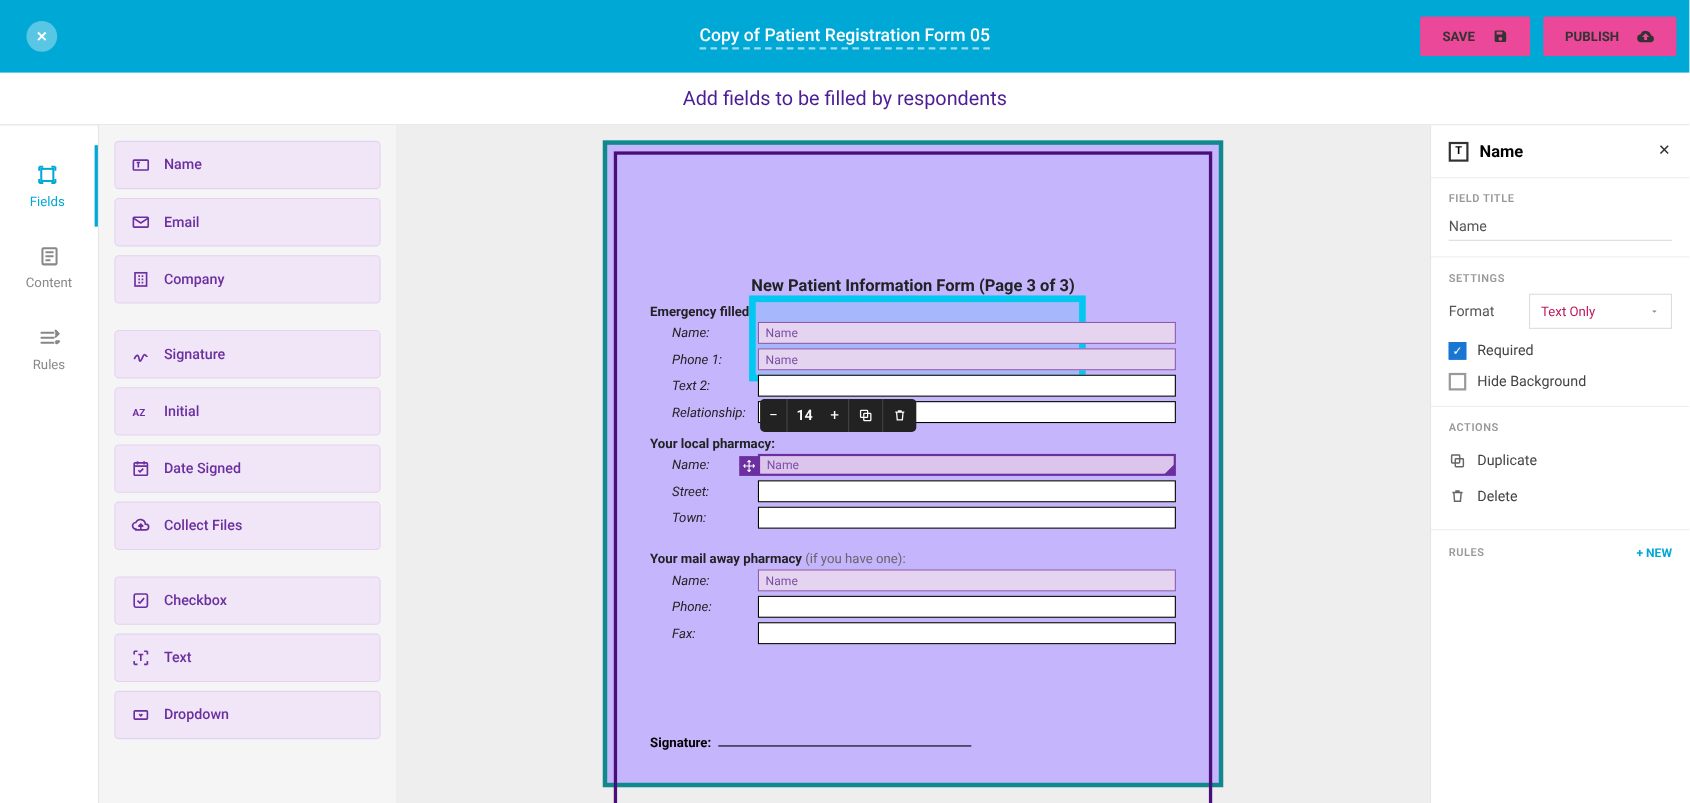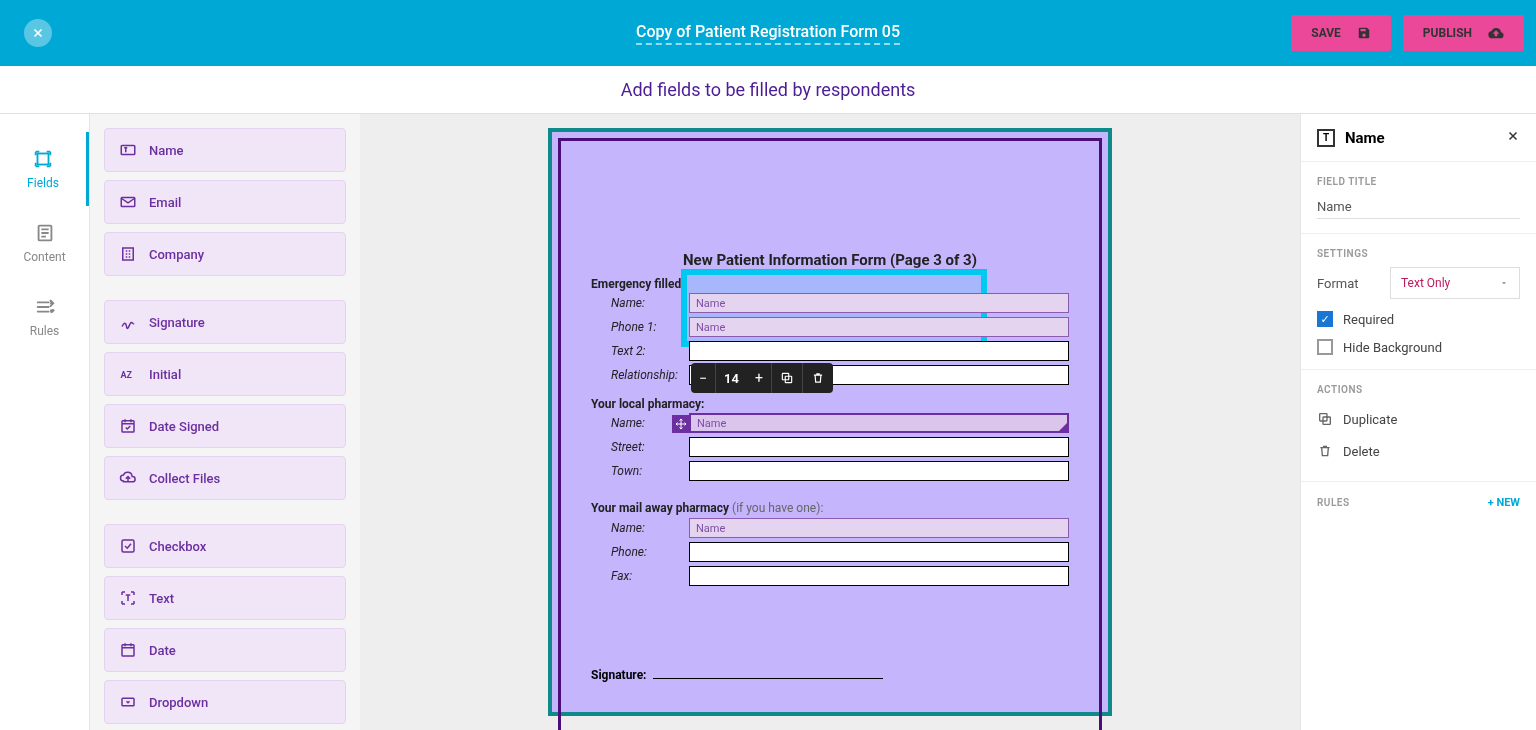--- a/index.html
+++ b/index.html
@@ -513,27 +513,20 @@
             <rect x="4" y="4" width="16" height="16" rx="2"></rect>
             <path d="M8 12l3 3 5-6"></path>
           </svg>
         <span>Checkbox</span>
       </div>
       <div class="field-item">
         <svg class="field-icon-svg" viewBox="0 0 24 24" fill="none" stroke="#6b2fa0" stroke-width="2">
             <path d="M4 4h4M4 4v4M20 4h-4M20 4v4M4 20h4M4 20v-4M20 20h-4M20 20v-4M12 8v8M9 8h6"></path>
           </svg>
         <span>Text</span>
-      </div>
-      <div class="field-item">
-        <svg class="field-icon-svg" viewBox="0 0 24 24" fill="none" stroke="#6b2fa0" stroke-width="2">
-            <rect x="4" y="5" width="16" height="15" rx="1"></rect>
-            <path d="M4 9h16M8 3v4M16 3v4"></path>
-          </svg>
-        <span>Date</span>
       </div>
       <div class="field-item">
         <svg class="field-icon-svg" viewBox="0 0 24 24" fill="none" stroke="#6b2fa0" stroke-width="2">
             <rect x="4" y="7" width="16" height="10" rx="1"></rect>
             <path d="M10 11l2 2 2-2"></path>
           </svg>
         <span>Dropdown</span>
       </div>
     </div>
   </div>

